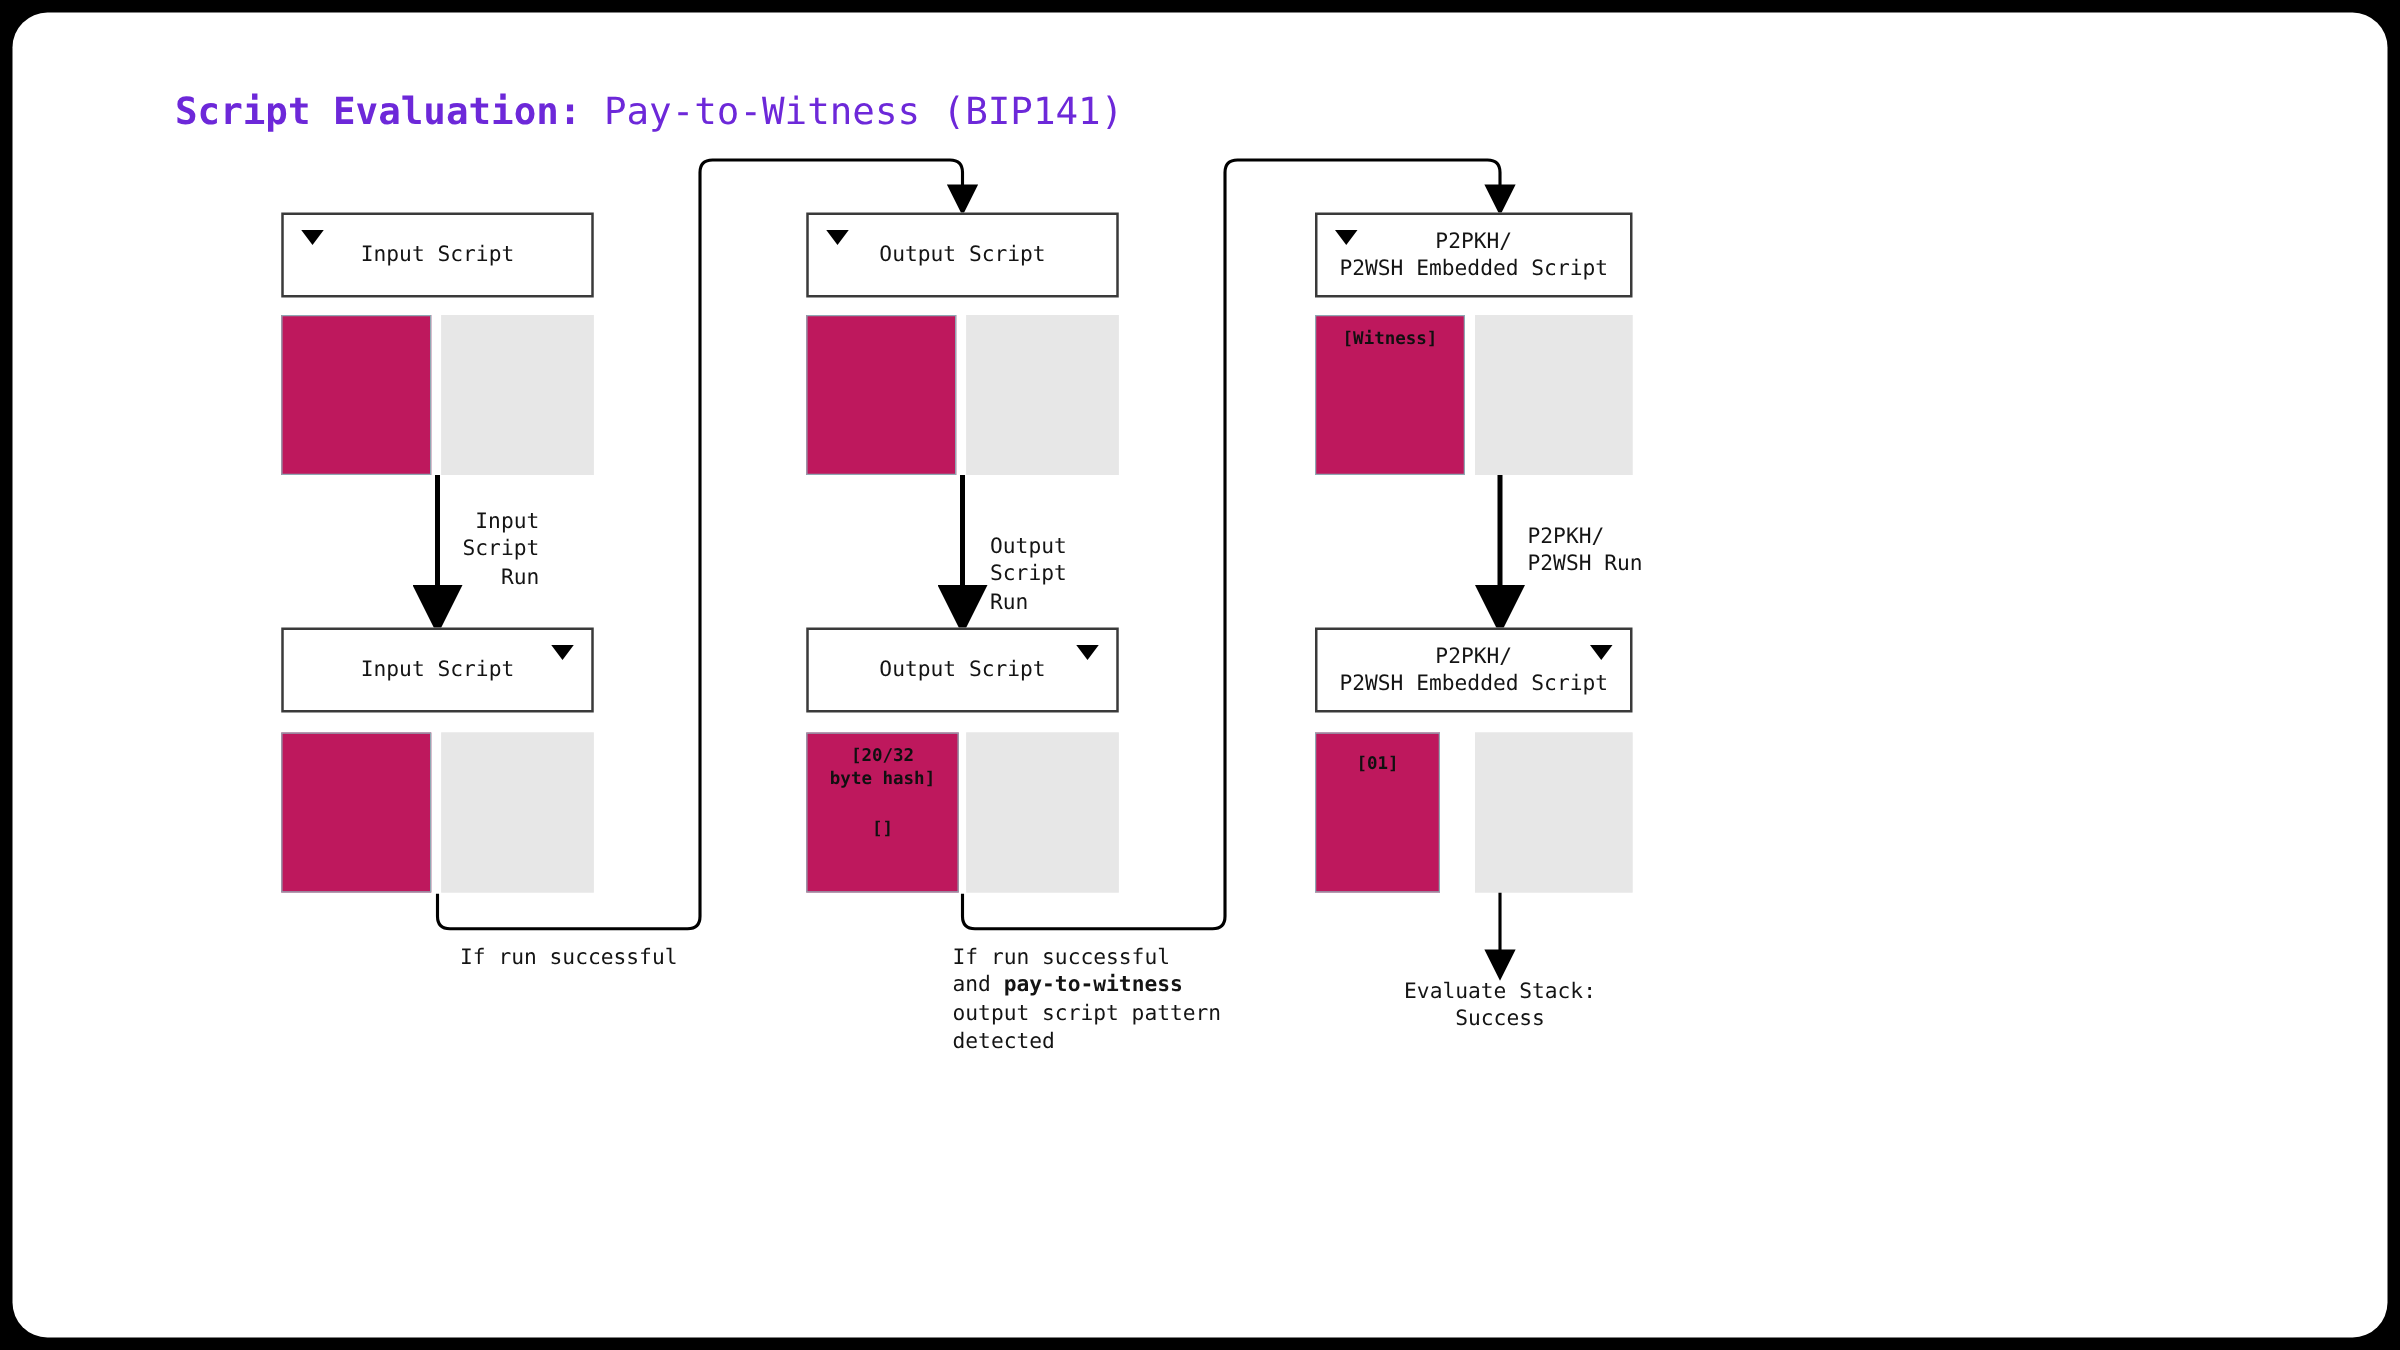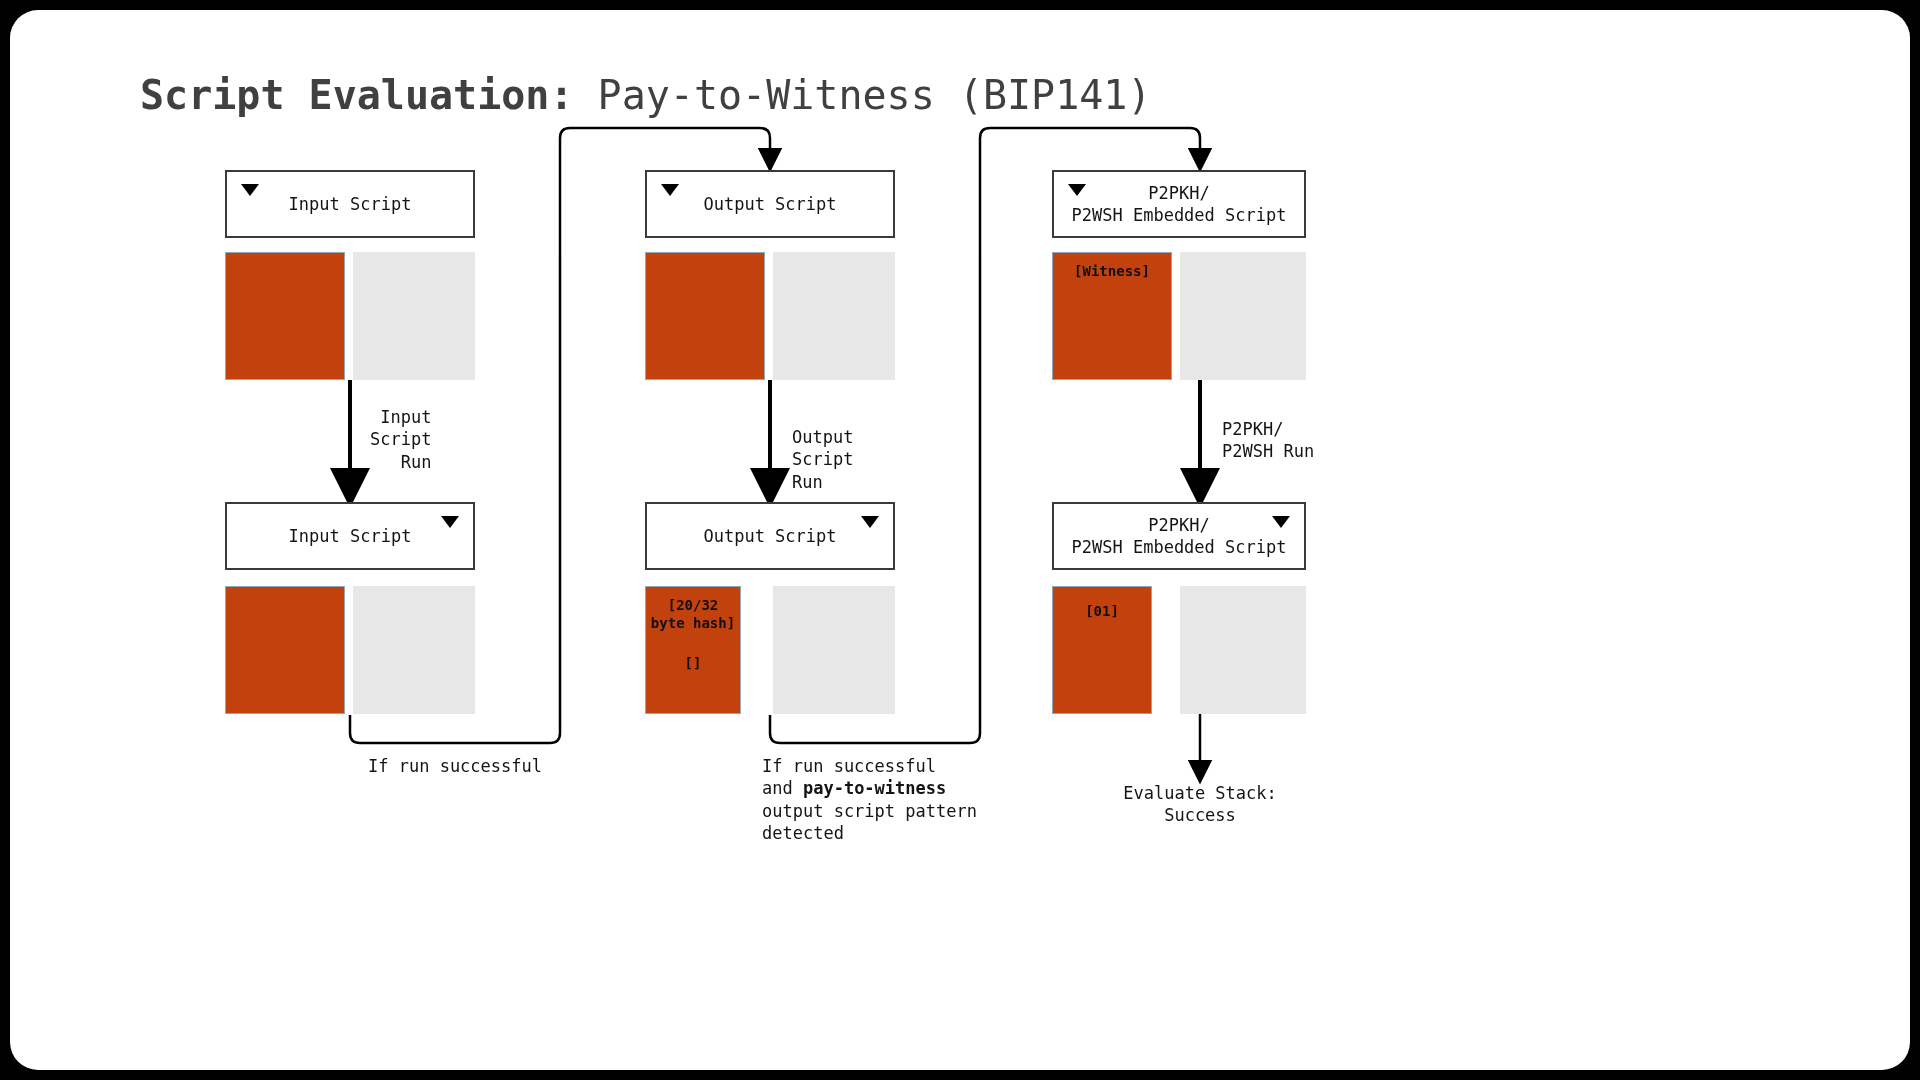--- a/index.html
+++ b/index.html
@@ -24,23 +24,23 @@
     background: #ffffff;
     border-radius: 28px;
     overflow: hidden;
   }
 
   
   #title {
     position: absolute;
     left: 130px;
     top: 62px;
-    font-size: 40px;
+    font-size: 30px;
     letter-spacing: 0px;
-    color: #404040;
+    color: #6d28d9;
     white-space: nowrap;
   }
   #title .strong { font-weight: bold; }
 
   
   #wires {
     position: absolute;
     left: 0;
     top: 0;
     width: 1900px;
@@ -71,21 +71,21 @@
     border-right: 9px solid transparent;
     border-top: 12px solid #000000;
   }
   .caret.left  { left: 14px;  top: 12px; }
   .caret.right { right: 14px; top: 12px; }
 
   
   .stack-blue {
     position: absolute;
     box-sizing: border-box;
-    background: #c2410c;
+    background: #be185d;
     border: 1px solid #8fa8b3;
     font-size: 14px;
     font-weight: bold;
     color: #101010;
     text-align: center;
     line-height: 1.25;
   }
   .stack-gray {
     position: absolute;
     box-sizing: border-box;
@@ -178,21 +178,21 @@
     <div class="stack-gray" style="left:763px; top:242px; width:122px; height:128px;"></div>
 
     <div class="caption" style="left:782px; top:396px;margin-top:20px;">Output
 Script
 Run</div>
 
     <div class="script-box" style="left:635px; top:492px; width:250px; height:68px;">
       <span class="caret right"></span>
       <span class="label">Output Script</span>
     </div>
-    <div class="stack-blue" style="left:635px; top:576px; width:96px; height:128px;">
+    <div class="stack-blue" style="left:635px; top:576px; width:122px; height:128px;">
       <span class="cell-text" style="top:10px;">[20/32
 byte hash]</span>
       <span class="cell-text" style="top:68px;">[]</span>
     </div>
     <div class="stack-gray" style="left:763px; top:576px; width:122px; height:128px;"></div>
 
     <div class="caption" style="left:752px; top:745px; width:290px;"><span>If run successful</span><br><span>and </span><b>pay-to-witness</b><br><span>output script pattern</span><br><span>detected</span></div>
 
     <div class="script-box" style="left:1042px; top:160px; width:254px; height:68px;">
       <span class="caret left"></span>

